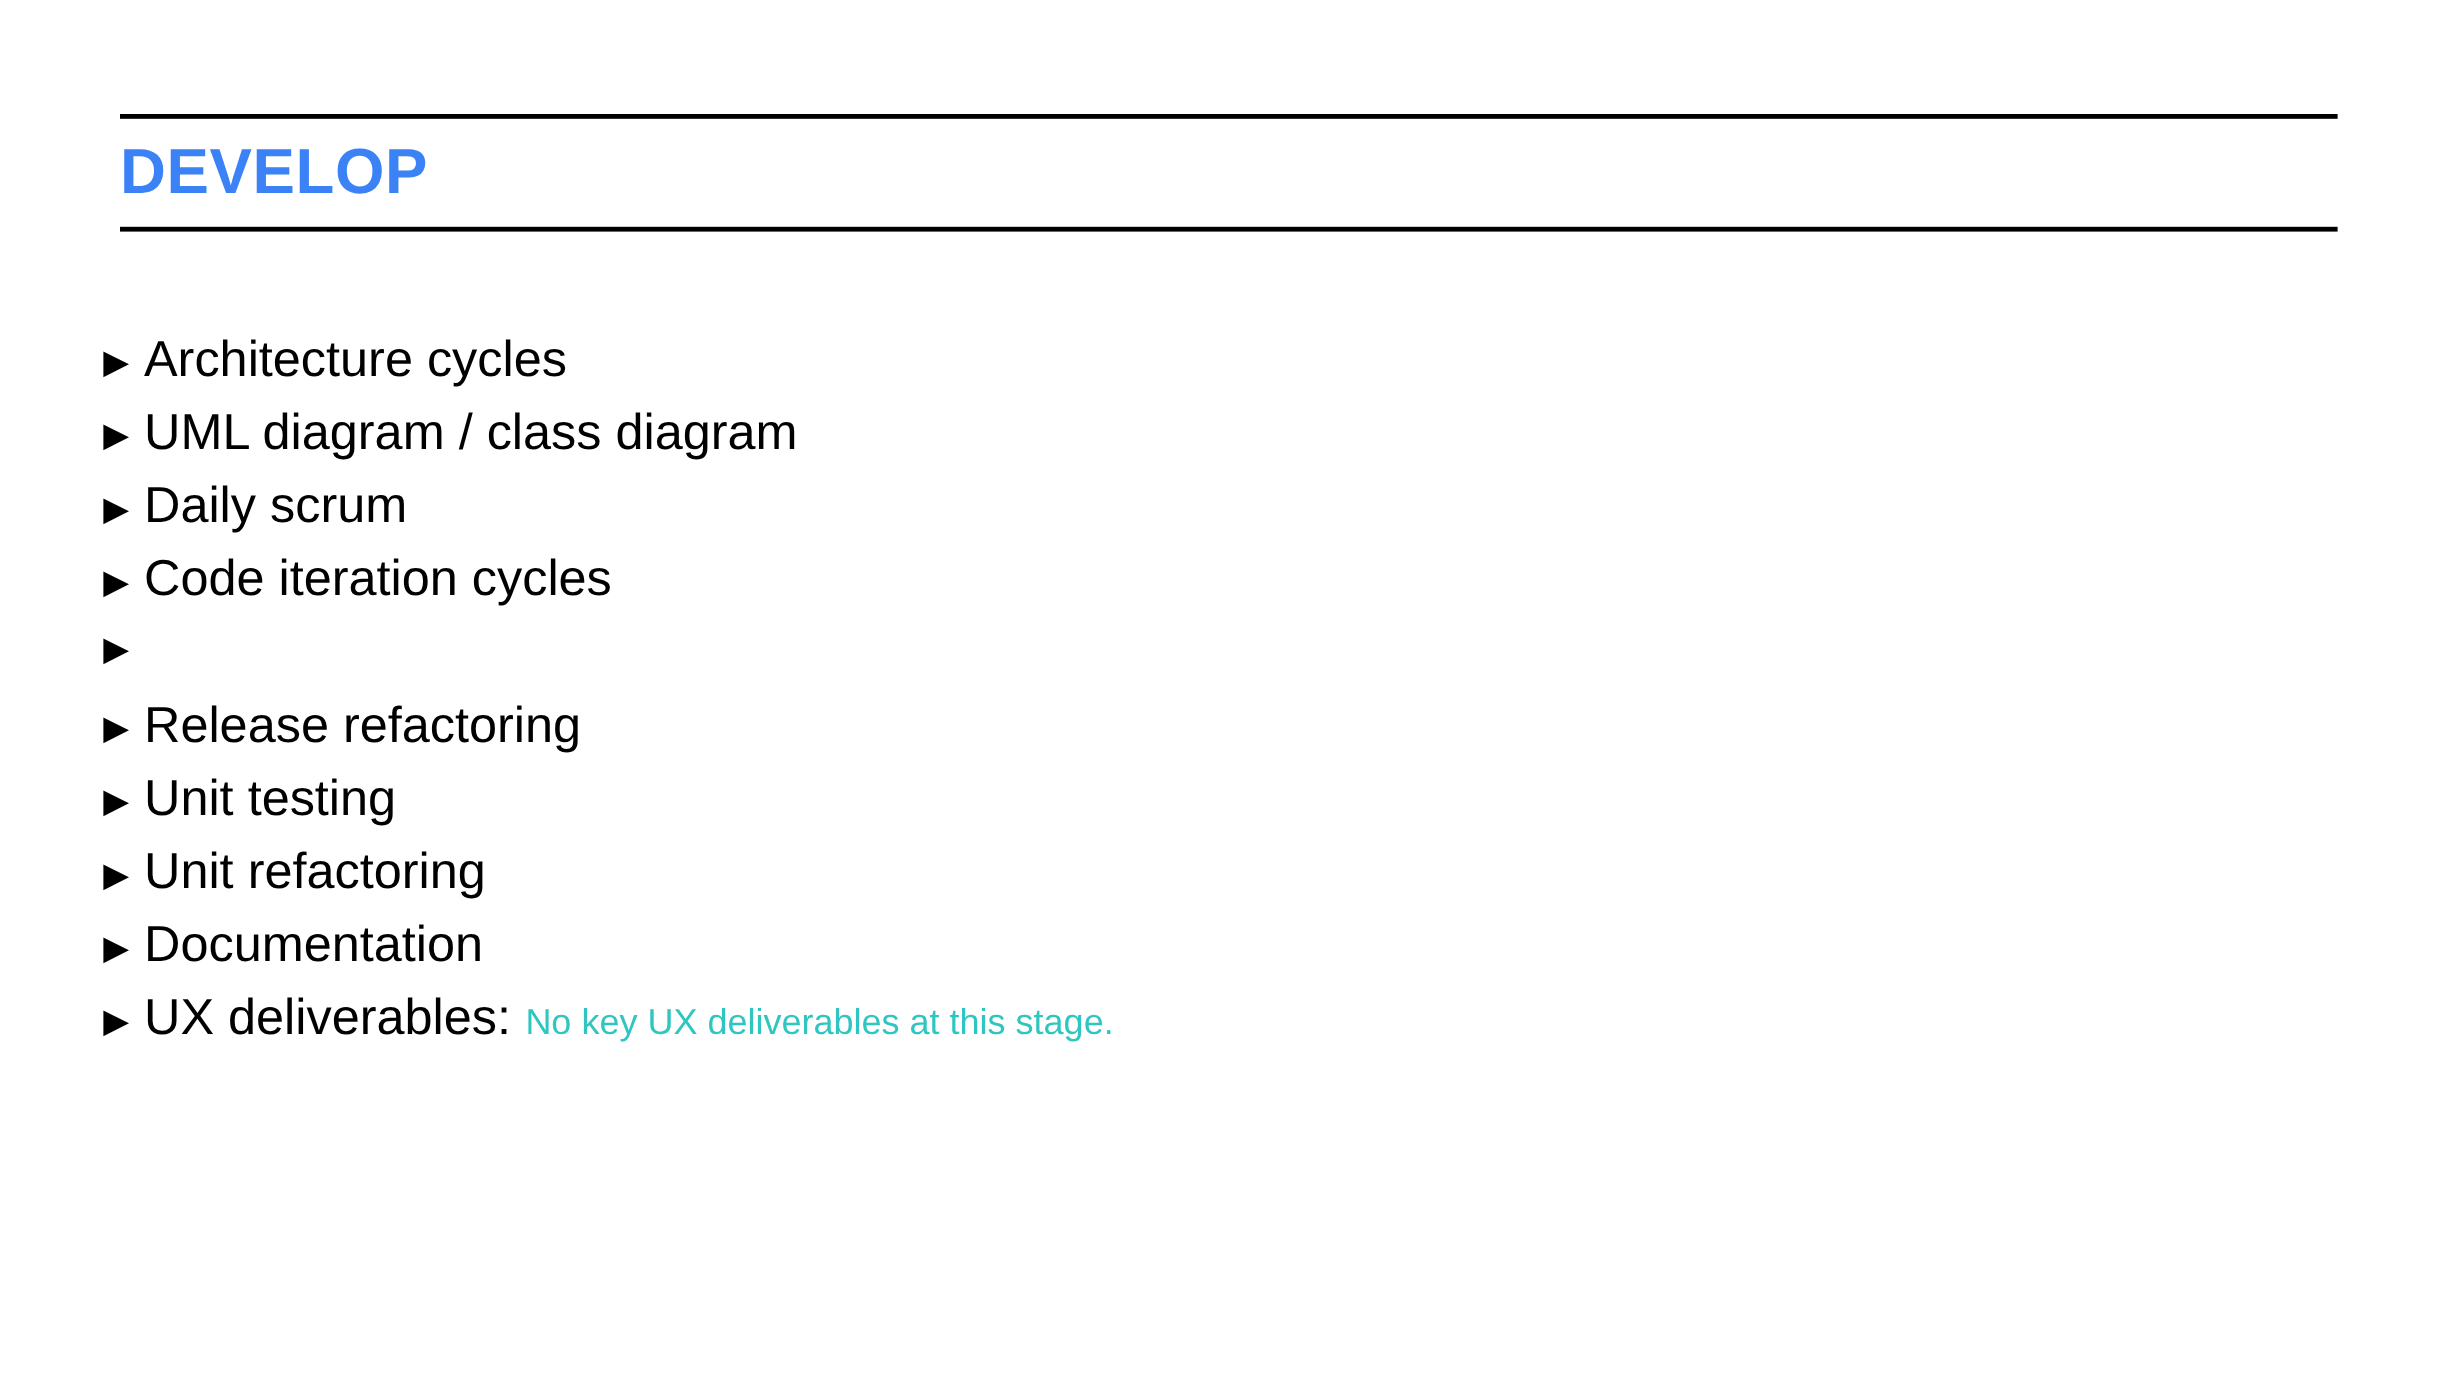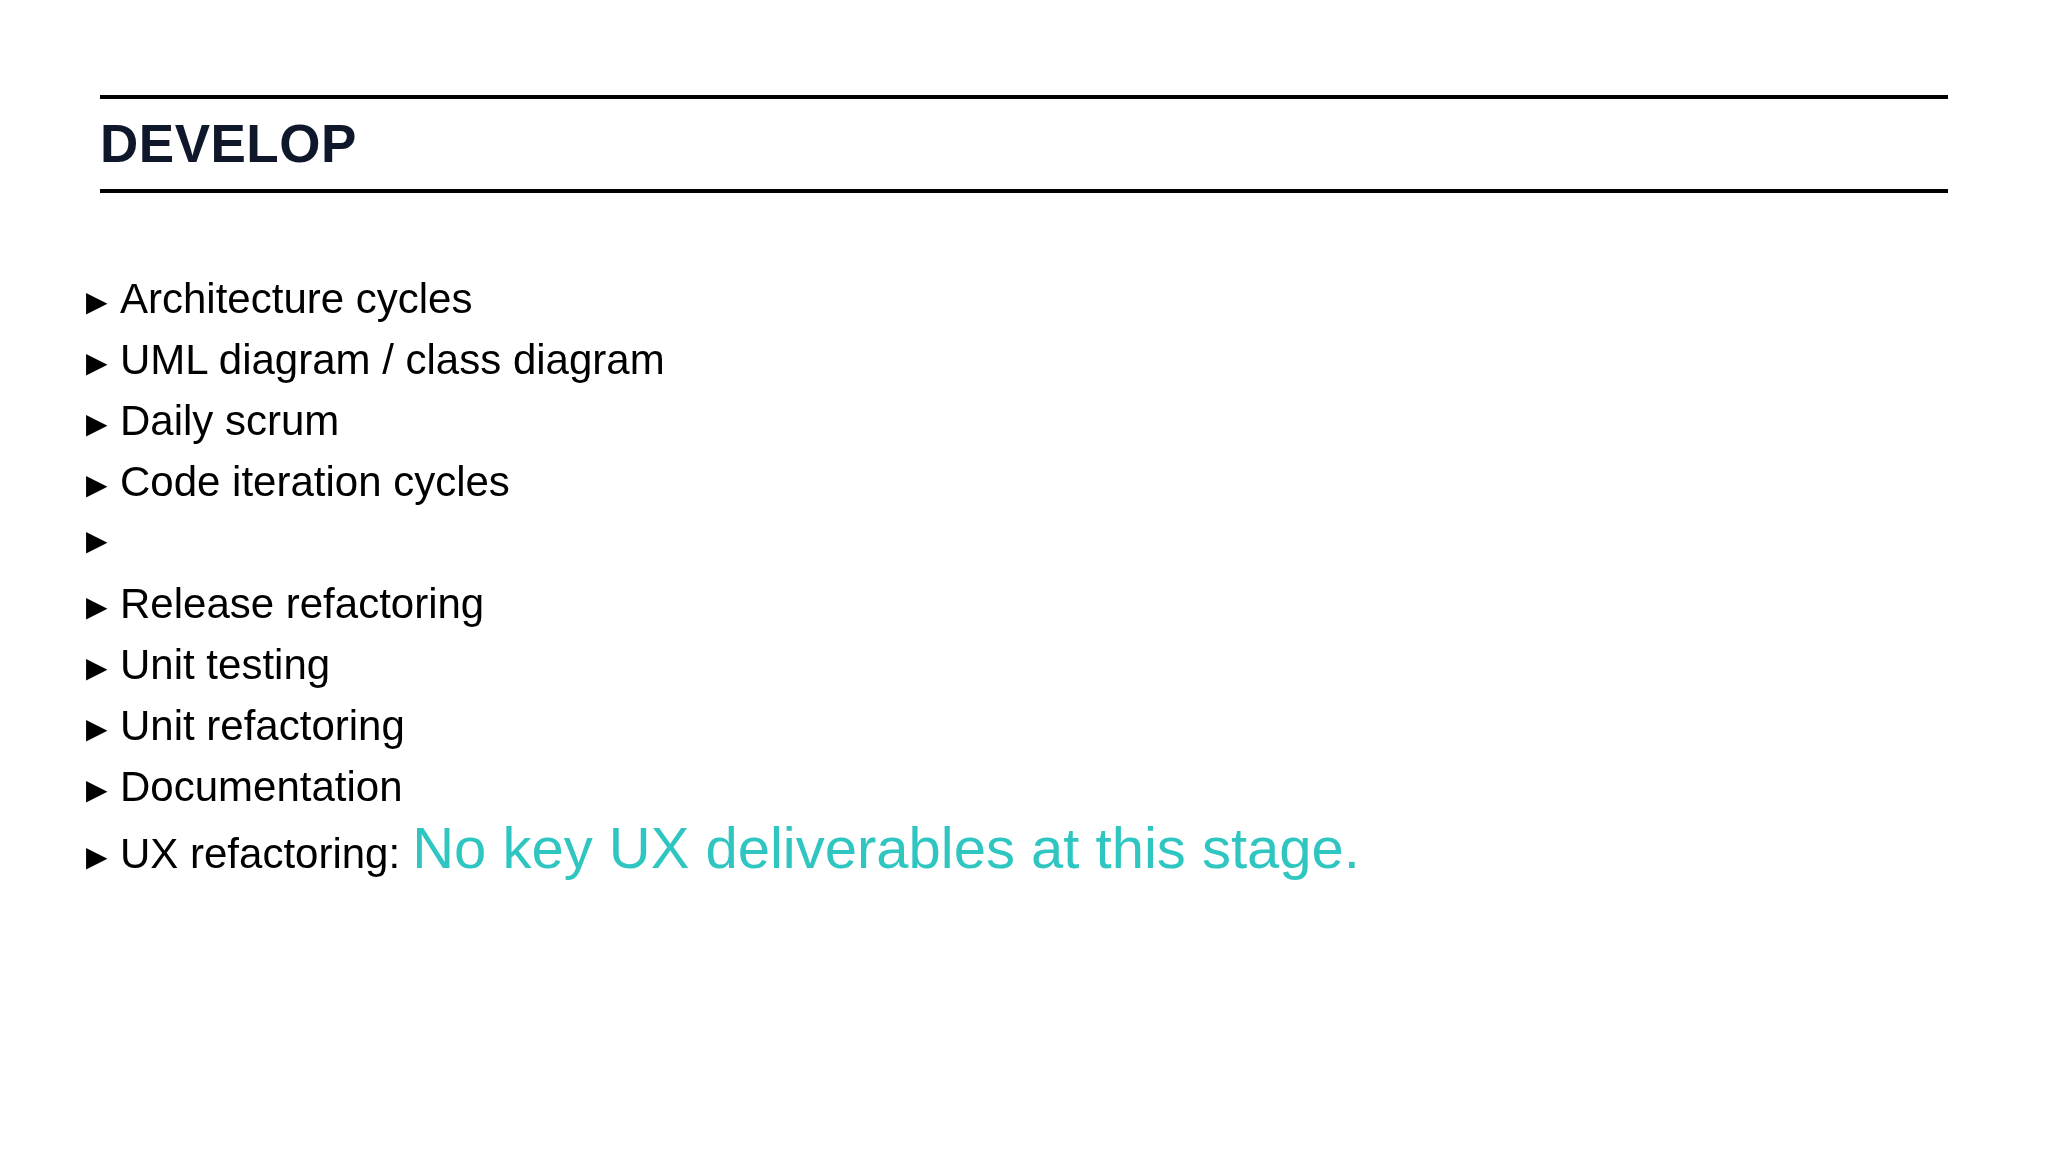--- a/index.html
+++ b/index.html
@@ -32,21 +32,21 @@
     height: 4px;
     background: #000000;
     line-height: 0;
     font-size: 0;
   }
   .rule-top { margin: 0; }
   .rule-bottom { margin: 0; }
   .title-text {
     font-size: 53px;
     font-weight: bold;
-    color: #0f172a;
+    color: #3b82f6;
     letter-spacing: 0.5px;
     line-height: 90px;
     height: 90px;
     padding: 0;
     margin: 0;
     white-space: nowrap;
   }
 
   
   .bullet-list {
@@ -76,21 +76,21 @@
     top: -2px;
   }
   .bullet-text {
     flex: 0 0 auto;
     font-size: 42px;
     color: #000000;
     line-height: 61px;
   }
   .bullet-accent {
     flex: 0 0 auto;
-    font-size: 58px;
+    font-size: 30px;
     line-height: 61px;
     padding-left: 12px;
   }
 </style>
 </head>
 <body>
 
 <div id="slide">
 
   <div class="title-block">
@@ -130,18 +130,18 @@
       <li class="bullet-item">
         <span class="bullet-marker">▶</span>
         <span class="bullet-text">Unit refactoring</span>
       </li>
       <li class="bullet-item">
         <span class="bullet-marker">▶</span>
         <span class="bullet-text">Documentation</span>
       </li>
       <li class="bullet-item">
         <span class="bullet-marker">▶</span>
-        <span class="bullet-text">UX refactoring:</span>
+        <span class="bullet-text">UX deliverables:</span>
         <span class="bullet-accent" style="color: rgb(47, 198, 194);">No key UX deliverables at this stage.</span>
       </li>
     </ul>
 
 </div>
 
 </body></html>

